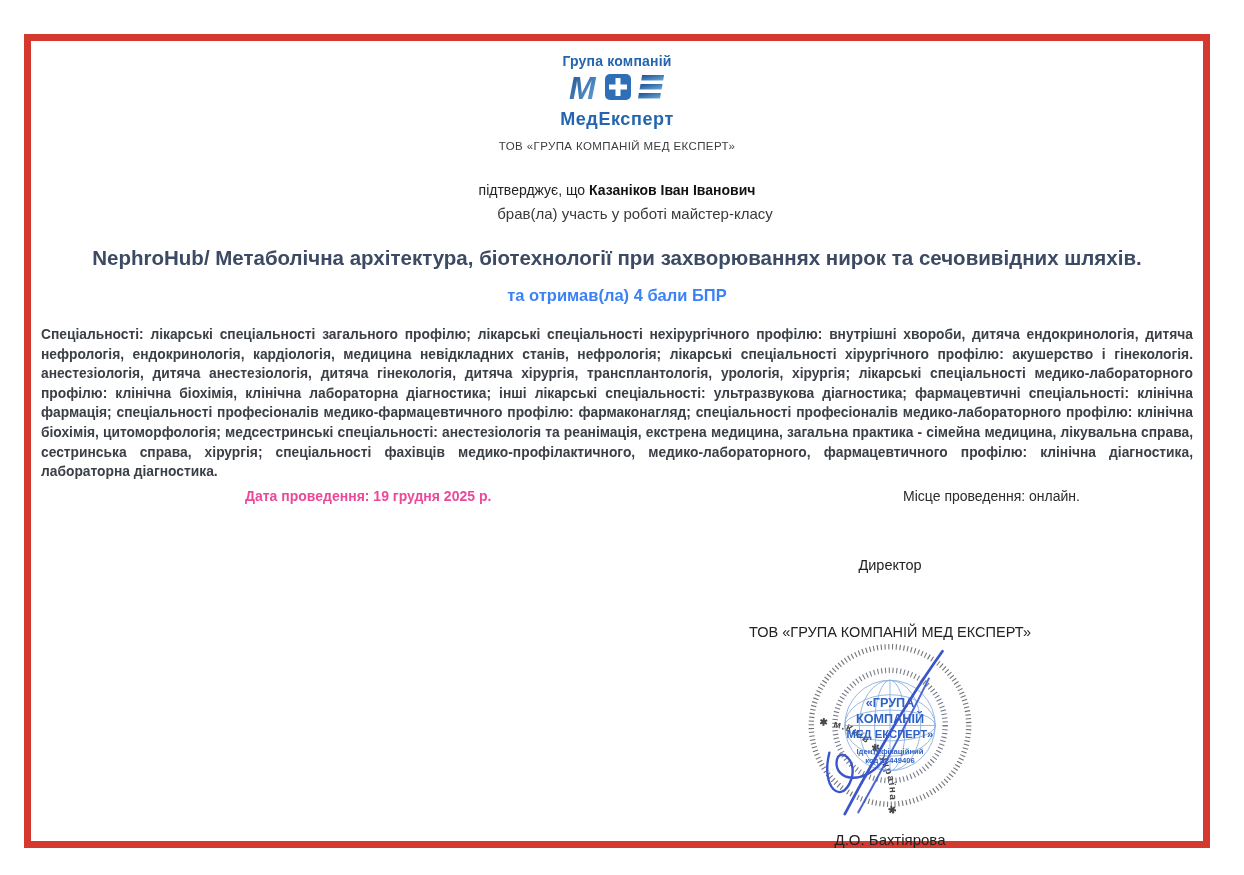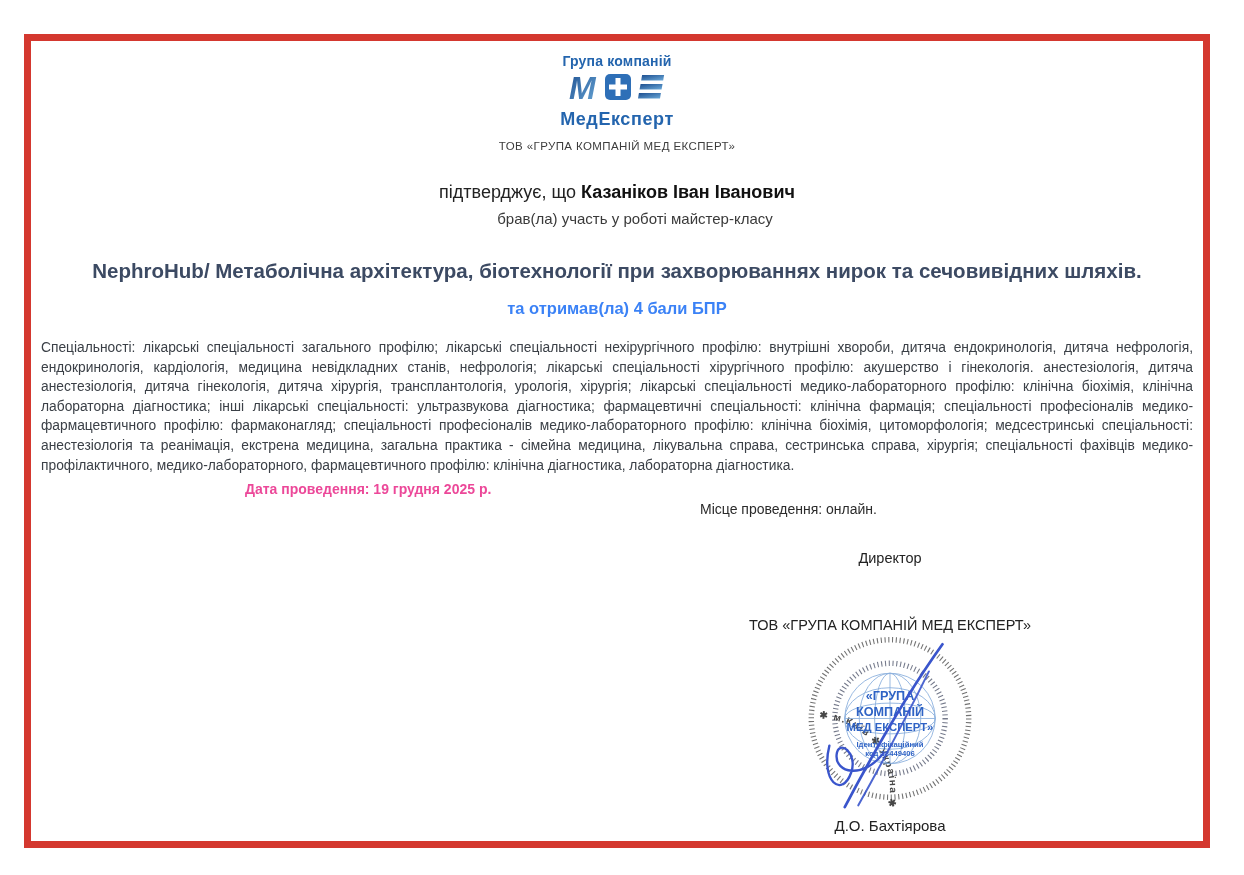--- a/index.html
+++ b/index.html
@@ -11,40 +11,40 @@
 
   .logo{margin-top:12px;display:inline-block;}
   .logo-top{font-size:14px;font-weight:700;color:#2465ae;letter-spacing:.2px;}
   .logo-mark{margin-top:1px;}
   .logo-bottom{font-size:18px;font-weight:700;color:#2465ae;letter-spacing:.6px;margin-top:1px;}
 
   .company-line{margin-top:10px;font-size:11.5px;color:#3c3c3c;letter-spacing:.4px;}
 
   .cert-title{margin-top:36px;font-size:24px;font-weight:700;color:#1a1a1a;letter-spacing:.3px;}
 
-  .confirm-line{margin-top:30px;font-size:18px;color:#222;}
+  .confirm-line{margin-top:30px;font-size:14px;color:#222;}
   .confirm-line b{font-weight:700;color:#111;}
 
   .participation{margin-top:7px;font-size:15px;color:#3a3a3a;padding-left:36px;}
 
-  .course{margin-top:32px;font-size:20.5px;font-weight:700;color:#3c4a63;padding:0 14px;}
+  .course{margin-top:24px;font-size:20.5px;font-weight:700;color:#3c4a63;padding:0 14px;}
 
   .points{margin-top:16px;font-size:16.5px;font-weight:700;color:#3b82f6;}
 
   .specialties{margin-top:20px;padding:0 10px;font-size:13.8px;line-height:19.6px;
-               text-align:justify;color:#3b4047;}
+               text-align:justify;color:#3b4047;font-weight:bold;}
 
   .meta-row{position:relative;margin-top:6px;height:20px;font-size:14px;text-align:left;}
   .date{position:absolute;left:214px;top:0;font-weight:700;color:#ec4899;}
-  .place{position:absolute;left:669px;top:0;width:380px;text-align:left;color:#2b2b2b;margin-top:20px;}
+  .place{position:absolute;left:669px;top:0;width:380px;text-align:right;color:#2b2b2b;}
 
   .sign-block{margin-left:669px;width:380px;text-align:center;margin-top:2px;}
   .director-line{font-size:14.5px;color:#222;line-height:19px;margin-top:48px;}
   .stamp-wrap{margin-top:2px;height:172px;position:relative;}
-  .signer-name{font-size:15px;color:#222;margin-top:8px;}
+  .signer-name{font-size:15px;color:#222;margin-top:15px;}
 </style>
 </head>
 <body>
 
 <div class="page">
   <div class="frame">
     <div class="content">
 
       
       <div class="logo">

